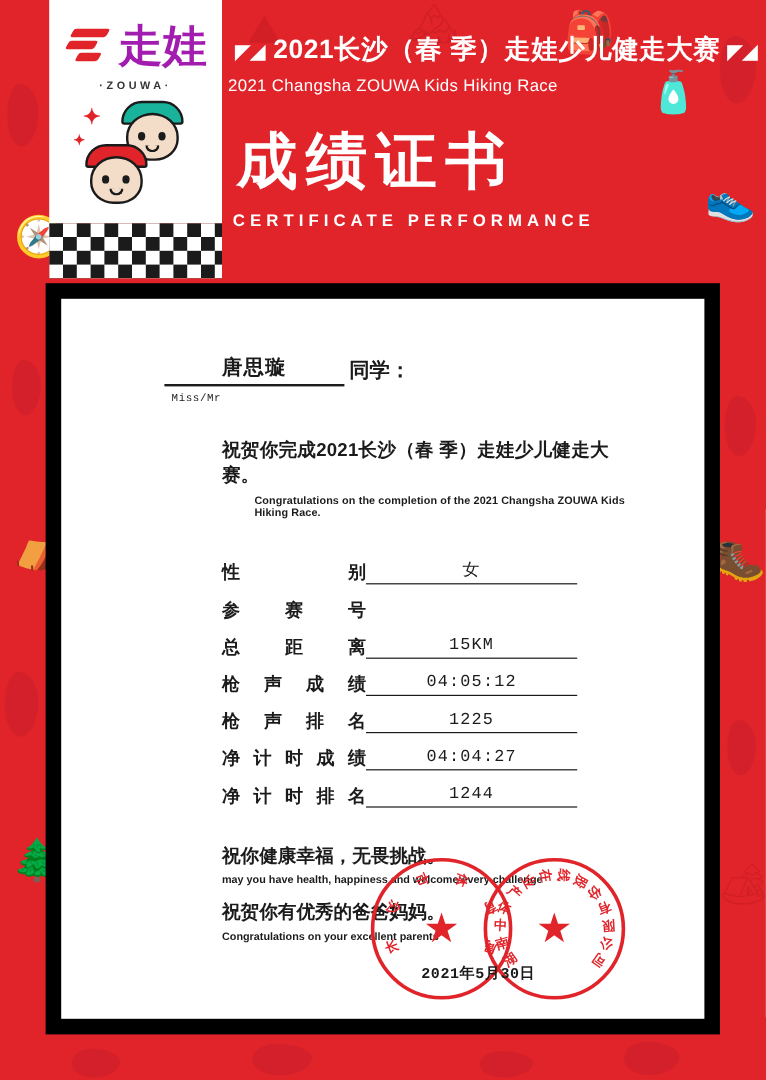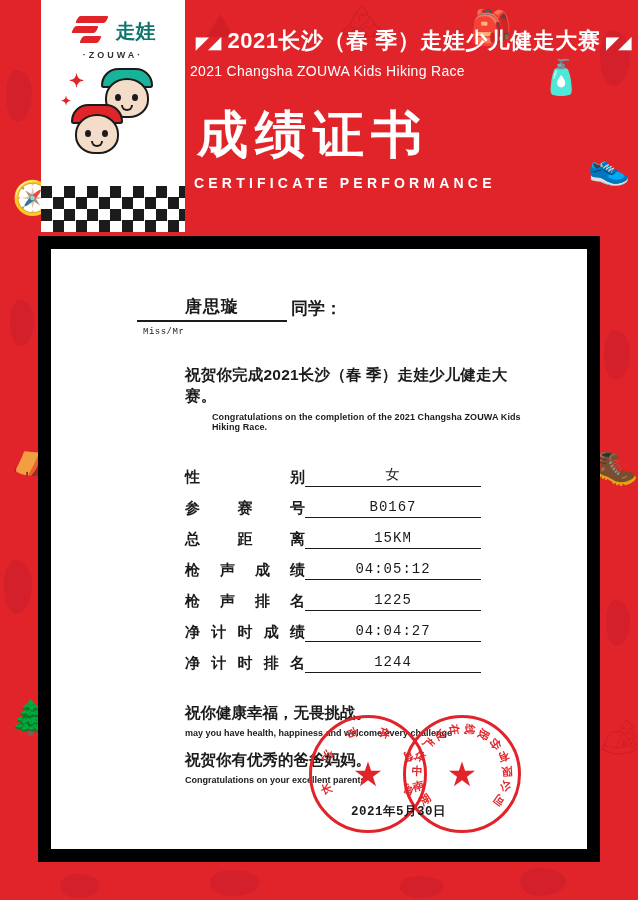--- a/index.html
+++ b/index.html
@@ -67,23 +67,23 @@
   .logo-swoosh span {
     position: absolute;
     background: #e1242a;
     display: block;
     border-radius: 2px;
   }
   .logo-swoosh .s1 { width: 30px; height: 7px; top: 2px; left: 6px; transform: skewX(-28deg); }
   .logo-swoosh .s2 { width: 24px; height: 7px; top: 12px; left: 2px; transform: skewX(-28deg); }
   .logo-swoosh .s3 { width: 19px; height: 7px; top: 22px; left: 10px; transform: skewX(-28deg); }
   .logo-word {
-    font-size: 20px;
-    font-weight: bold;
-    color: #0f766e;
+    font-size: 37px;
+    font-weight: bold;
+    color: #a21caf;
     letter-spacing: 0px;
     font-family: "Liberation Sans", sans-serif;
   }
   .logo-sub {
     text-align: center;
     font-size: 9px;
     letter-spacing: 3px;
     color: #333;
     margin-top: 2px;
     font-weight: bold;
@@ -452,21 +452,20 @@
             <span>别</span>
           </div>
           <div class="field-value">女</div>
         </div>
         <div class="field-row">
           <div class="field-label">
             <span>参</span>
             <span>赛</span>
             <span>号</span>
           </div>
-          <div class="field-value">B0167</div>
         </div>
         <div class="field-row">
           <div class="field-label">
             <span>总</span>
             <span>距</span>
             <span>离</span>
           </div>
           <div class="field-value">15KM</div>
         </div>
         <div class="field-row">

